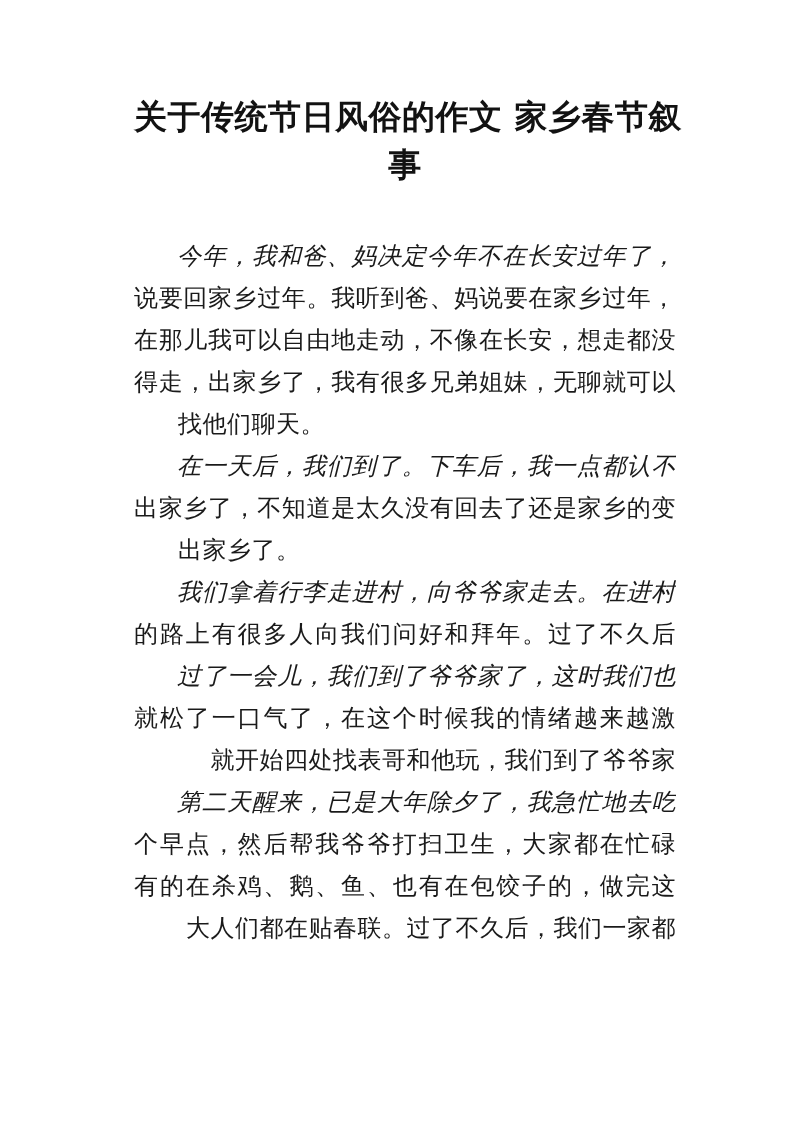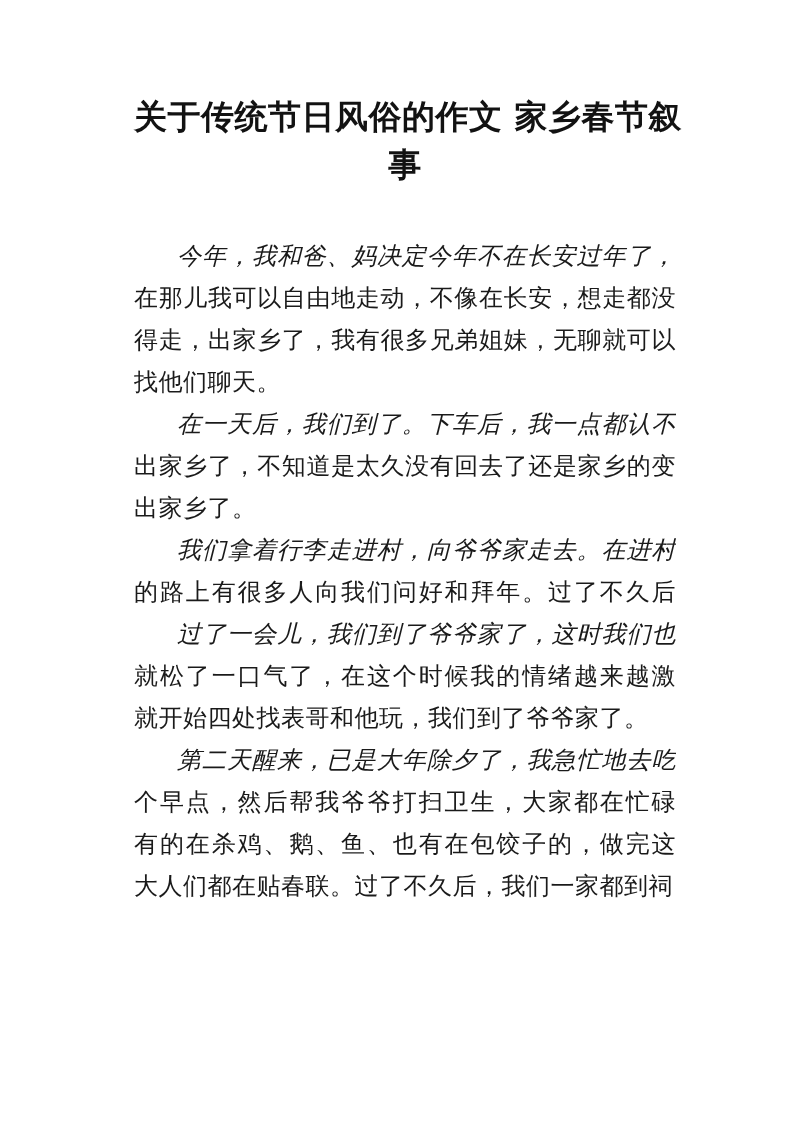--- a/index.html
+++ b/index.html
@@ -45,33 +45,35 @@
     text-align-last: justify;
     letter-spacing: 0.5px;
   }
   .text-line.first {
     text-indent: 43px;
     font-style: italic;
   }
   .text-line.para-last {
     text-align: right;
     text-align-last: left;
+    margin-left: 44px;
   }
 </style>
 </head>
 <body>
 
 <div class="page">
   <div class="content">
     <div class="doc-title" id="doc-title">
         <div class="title-line">关于传统节日风俗的作文 家乡春节叙</div>
         <div class="title-line">事</div>
       </div>
     <div class="doc-body" id="doc-body">
         <div class="text-line first">今年，我和爸、妈决定今年不在长安过年了，</div>
+        <div class="text-line">说要回家乡过年。我听到爸、妈说要在家乡过年，</div>
         <div class="text-line">在那儿我可以自由地走动，不像在长安，想走都没</div>
         <div class="text-line">得走，出家乡了，我有很多兄弟姐妹，无聊就可以</div>
         <div class="text-line para-last">找他们聊天。</div>
         <div class="text-line first">在一天后，我们到了。下车后，我一点都认不</div>
         <div class="text-line">出家乡了，不知道是太久没有回去了还是家乡的变</div>
         <div class="text-line para-last">出家乡了。</div>
         <div class="text-line first">我们拿着行李走进村，向爷爷家走去。在进村</div>
         <div class="text-line">的路上有很多人向我们问好和拜年。过了不久后</div>
         <div class="text-line first">过了一会儿，我们到了爷爷家了，这时我们也</div>
         <div class="text-line">就松了一口气了，在这个时候我的情绪越来越激动，</div>

